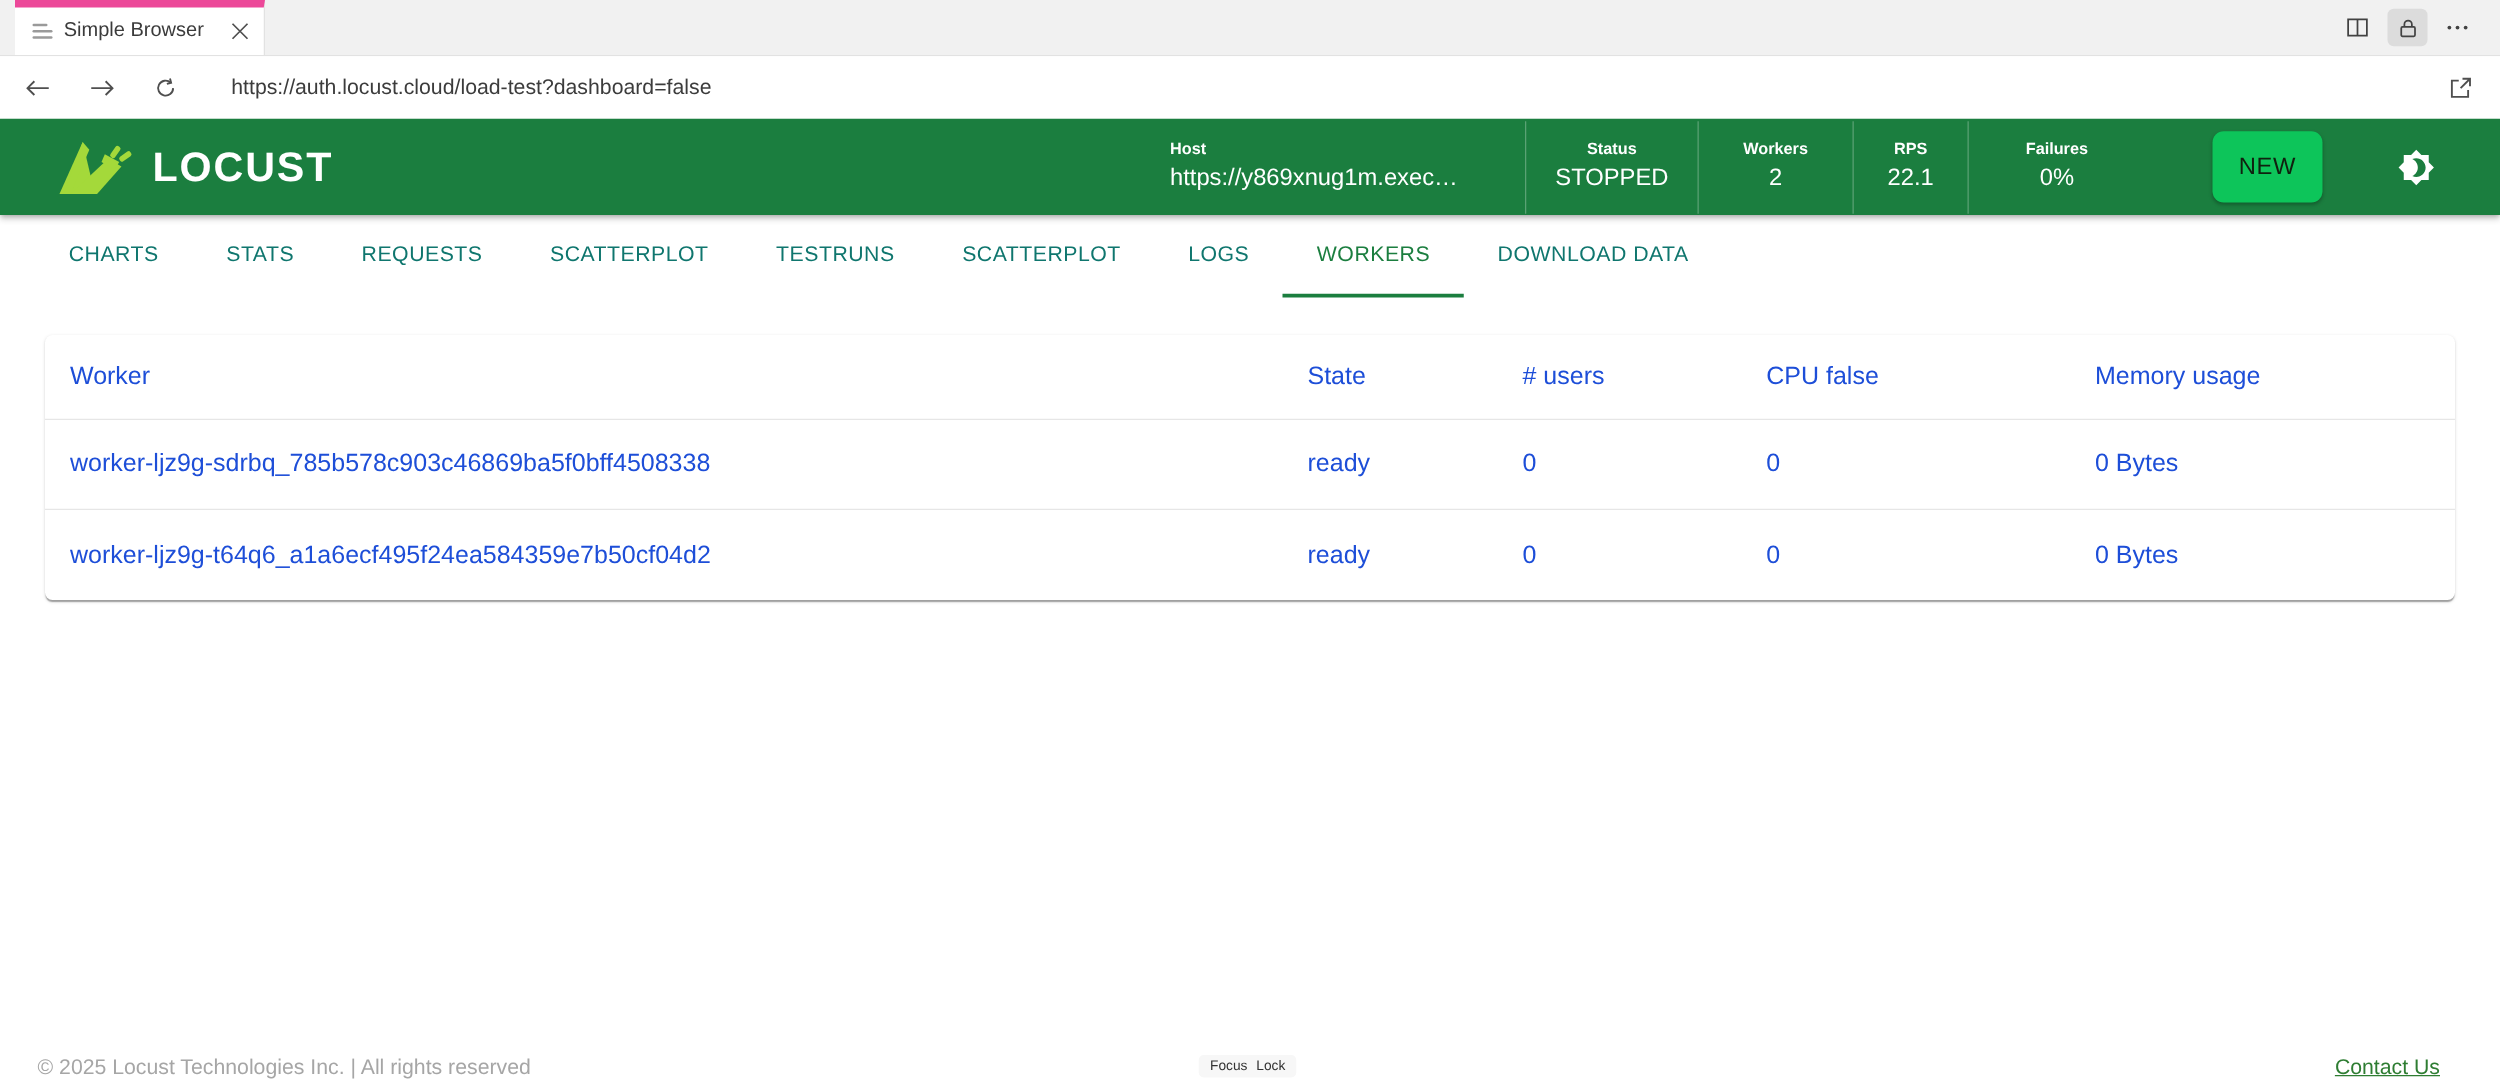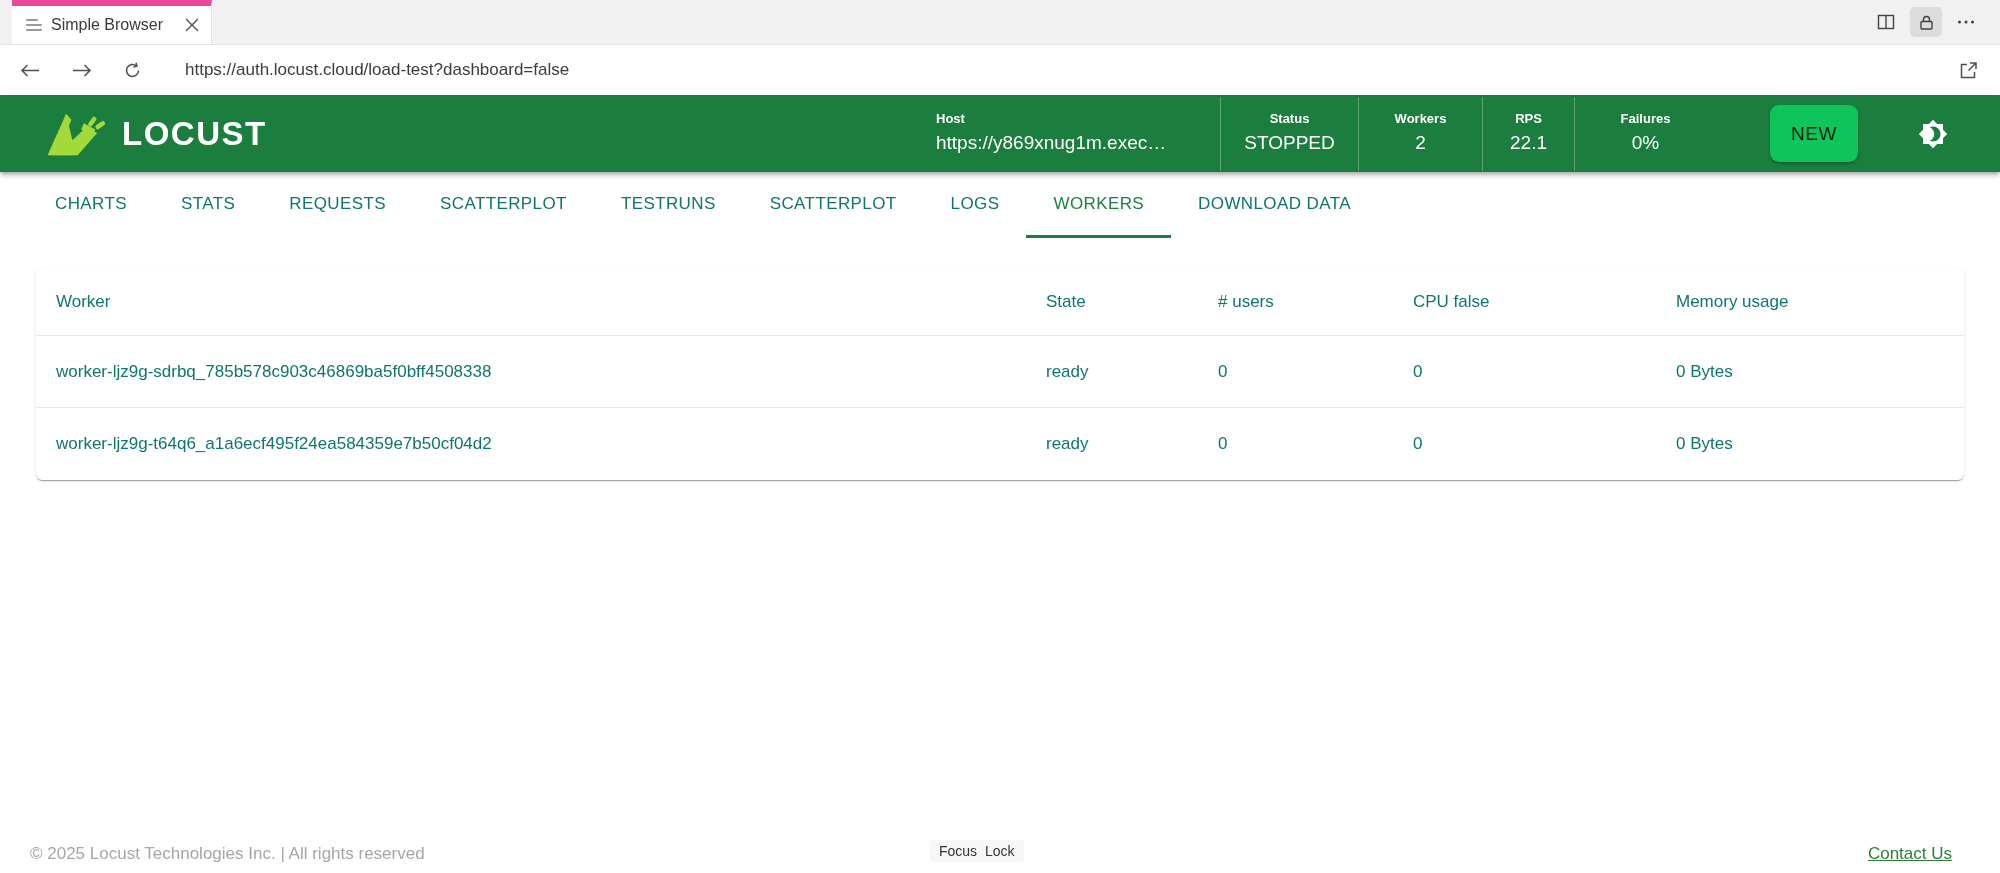--- a/index.html
+++ b/index.html
@@ -166,22 +166,22 @@
     display: grid;
     grid-template-columns: 994px 172px 195px 263px auto;
     align-items: center;
     border-bottom: 1px solid #e6e6e6;
   }
   .trow.head { height: 68px; }
   .trow.body { height: 72px; }
   .trow:last-child { border-bottom: none; }
   .tcell {
     padding: 0 16px;
-    font-size: 17px;
-    color: #0f766e;
+    font-size: 20px;
+    color: #1d4ed8;
     white-space: nowrap;
     overflow: hidden;
   }
   .tcell:first-child { padding-left: 20px; }
 
   
   .copyright {
     position: absolute;
     left: 30px;
     bottom: 9px;
@@ -192,23 +192,23 @@
     position: absolute;
     right: 48px;
     bottom: 9px;
     font-size: 17px;
     color: #2e7d32;
     text-decoration: underline;
     cursor: pointer;
   }
   .focus-lock {
     position: absolute;
-    left: 930px;
+    left: 959px;
     bottom: 11px;
-    font-size: 14px;
+    font-size: 11px;
     color: #333333;
     background: #f7f7f7;
     border-radius: 4px;
     padding: 3px 9px;
     word-spacing: 4px;
   }
   svg { display: block; }
 </style>
 </head>
 <body>

